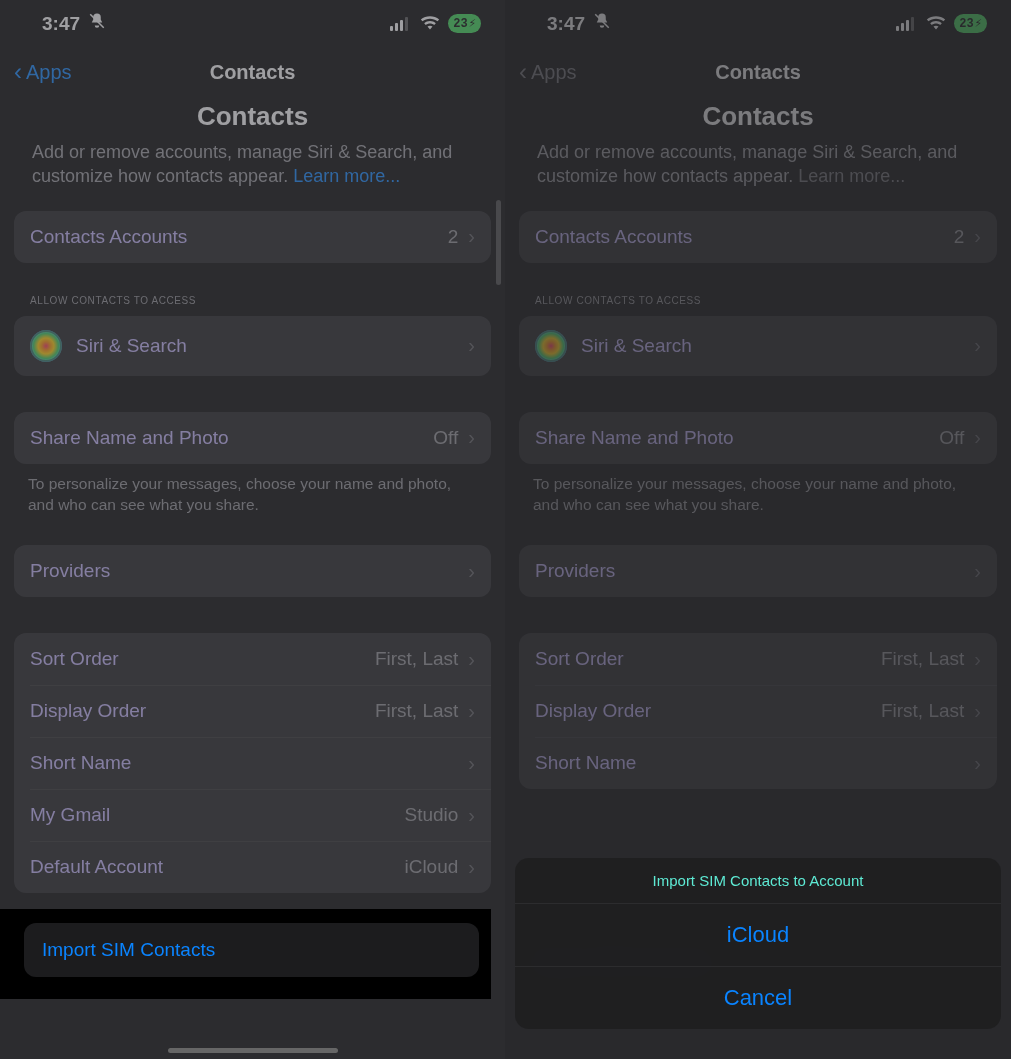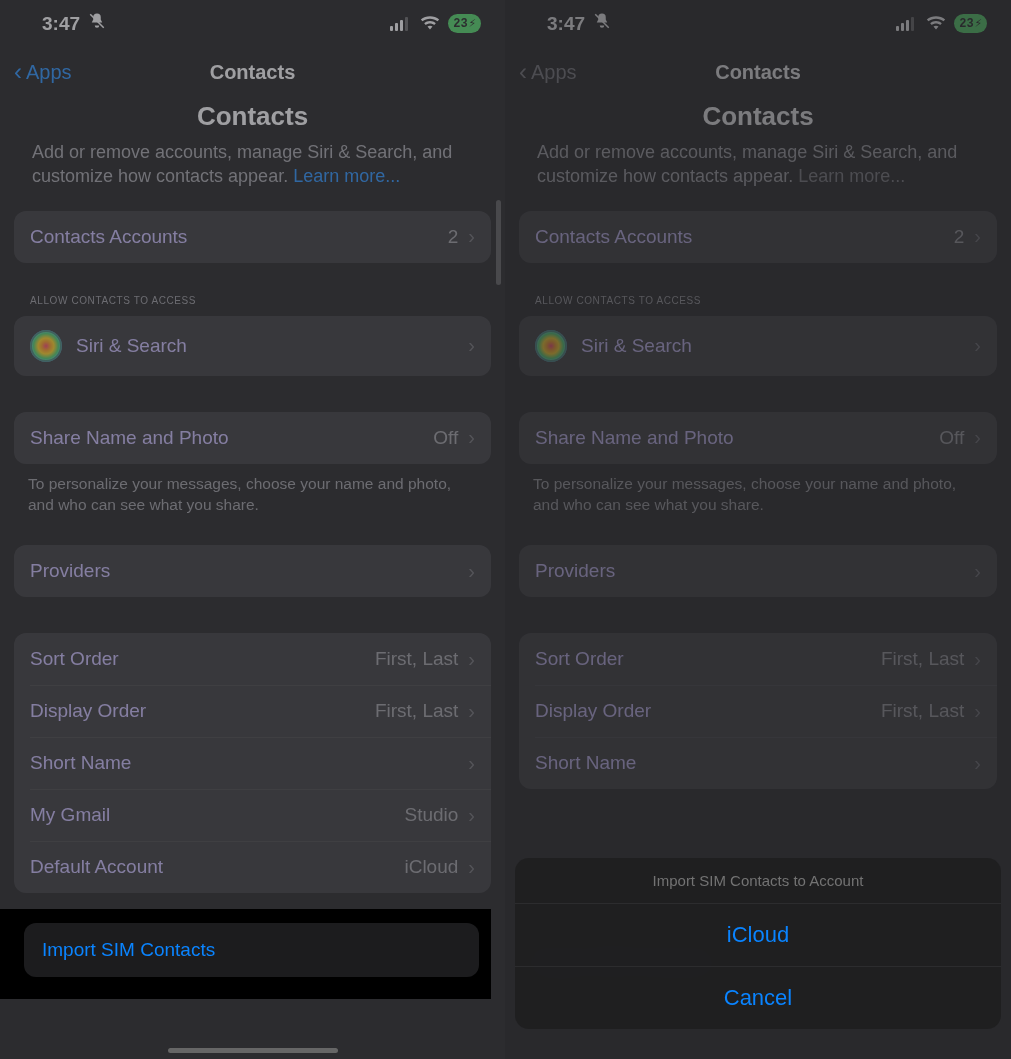--- a/index.html
+++ b/index.html
@@ -35,21 +35,21 @@
   .footer-txt { color:#8e8e93; font-size:15.5px; line-height:1.35; padding:10px 28px 0; }
   
   .dim { position:absolute; inset:0; background:rgba(80,80,85,0.55); pointer-events:none; }
   .dim-strong { background:rgba(60,60,65,0.68); }
   
   .strip-clear { position:absolute; left:0; right:14px; height:90px; bottom:60px; background:#000; }
   .strip-clear .group { margin:13px 14px 0; }
   
   .sheet-wrap { position:absolute; left:10px; right:10px; bottom:30px; }
   .sheet-card { background:rgba(30,30,32,0.92); backdrop-filter:blur(10px); border-radius:14px; overflow:hidden; }
-  .sheet-title { text-align:center; color:#737373; font-size:15px; padding:14px 0; border-bottom:1px solid #2c2c2e; }
+  .sheet-title { text-align:center; color:#5eead4; font-size:15px; padding:14px 0; border-bottom:1px solid #2c2c2e; }
   .sheet-opt { text-align:center; color:#0a84ff; font-size:22px; padding:18px 0; }
   .sheet-opt + .sheet-opt { border-top:1px solid #2c2c2e; }
   .sheet-cancel { margin-top:10px; background:rgba(44,44,46,0.92); border-radius:14px; text-align:center; color:#0a84ff; font-size:22px; font-weight:600; padding:18px 0; }
   .home-ind { position:absolute; left:50%; bottom:6px; transform:translateX(-50%); width:170px; height:5px; border-radius:3px; background:#666; }
   .scroll-ind { position:absolute; right:4px; top:210px; width:5px; height:200px; background:rgba(255,255,255,0.25); border-radius:3px; }
   .col .scroll-ind { top:200px; height:85px; }
 </style>
 </head>
 <body>
 

